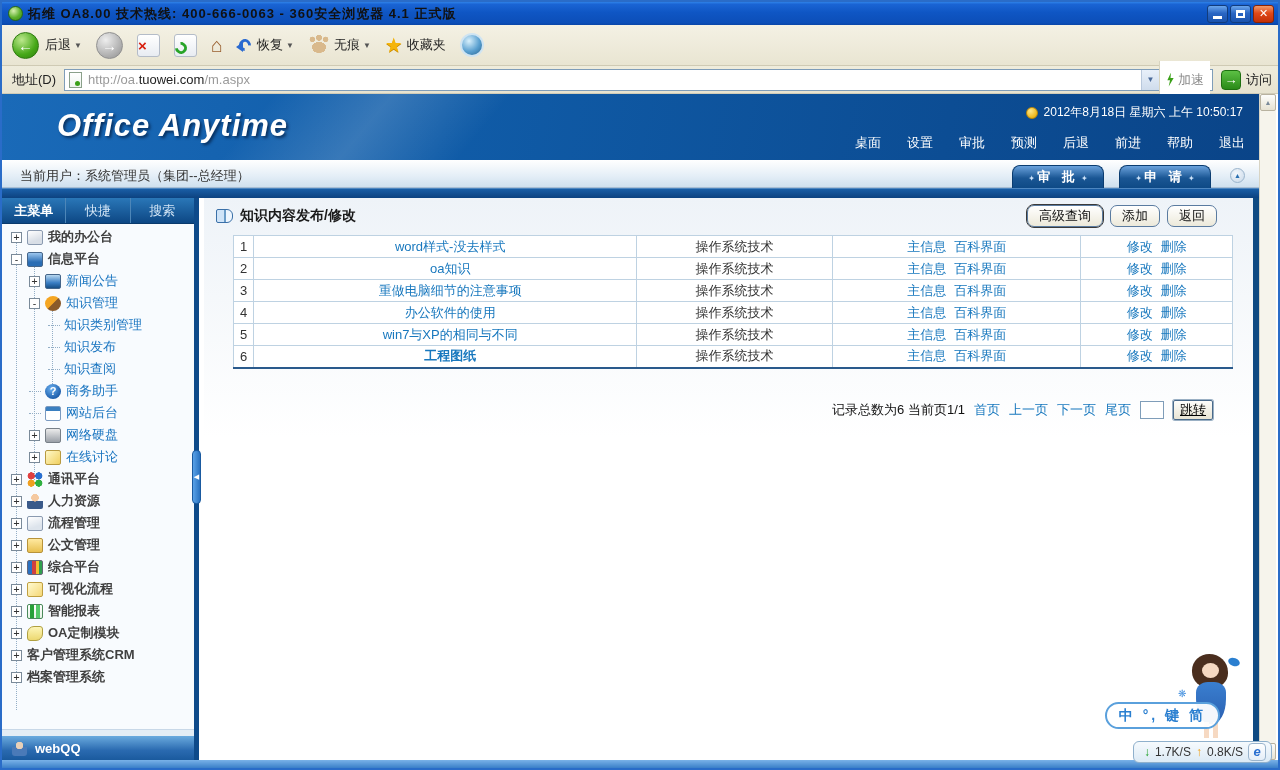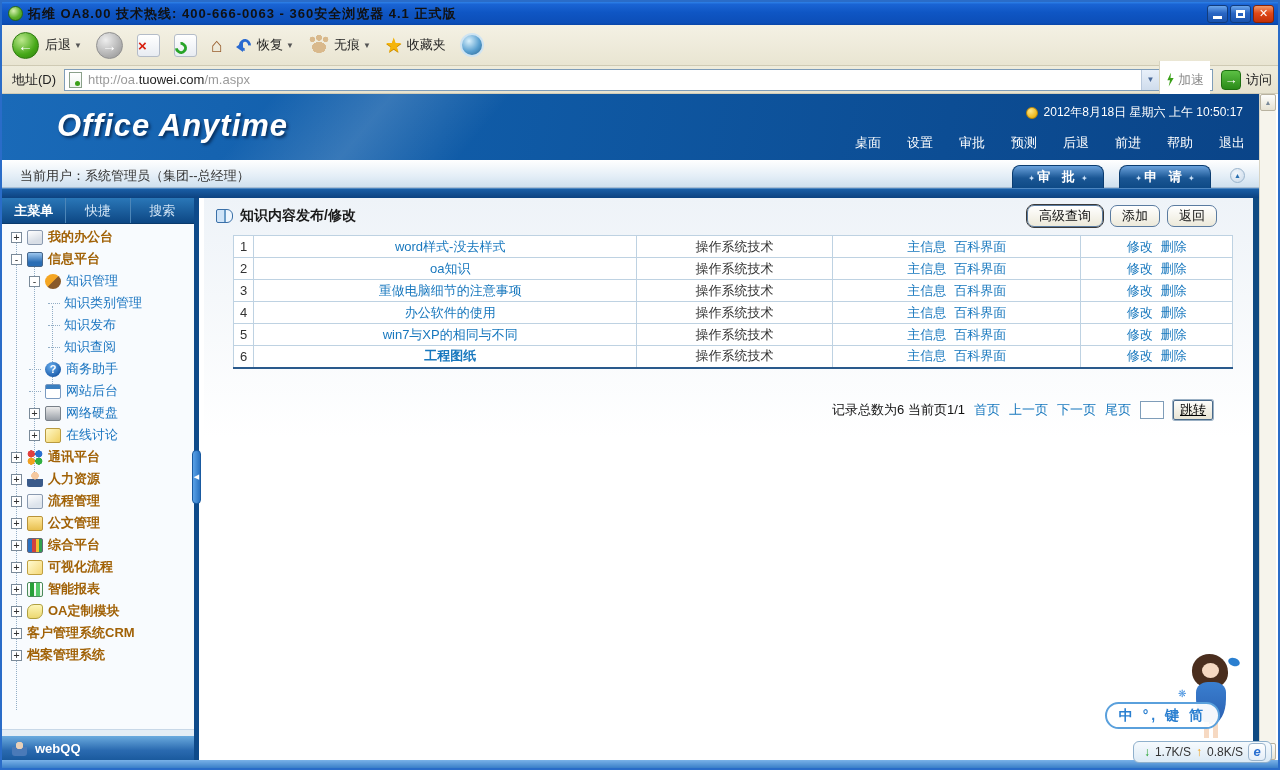--- a/index.html
+++ b/index.html
@@ -98,21 +98,21 @@
   
   .sidebar { position:absolute; left:0; top:196px; width:197px; bottom:8px; background:#f8fbfe; border-right:5px solid #0e4a8a; }
   .sbtabs { position:absolute; left:0; right:0; top:0; height:26px; display:flex;
     background:linear-gradient(#2a77b8,#0d4784); border-bottom:1px solid #0a3a6c; }
   .sbtab { flex:1; text-align:center; line-height:25px; font-size:13px; color:#d4e6f6; border-right:1px solid #4d86b8; }
   .sbtab.active { color:#fff; font-weight:bold; }
   .sbtab:last-child { border-right:none; }
   .tree { position:absolute; left:0; right:0; top:28px; bottom:34px; overflow:hidden; }
   .vline { position:absolute; border-left:1px dotted #93aec6; width:0; }
   .trow { height:22px; display:flex; align-items:center; font-size:13px; color:#1a75c0; white-space:nowrap; position:relative; }
-  .trow.lv0 { padding-left:9px; font-weight:bold; color:#a16207; font-size:13px;align-items:center; }
+  .trow.lv0 { padding-left:9px; font-weight:bold; color:#404040; font-size:13px;align-items:center; }
   .trow.lv1 { padding-left:27px; }
   .trow.lv2 { padding-left:46px; }
   .tw { width:11px; height:11px; border:1px solid #7a8a99; background:#fff; margin-right:5px; flex:0 0 11px;
     font:10px/9px "DejaVu Sans Mono",monospace; color:#333; text-align:center; }
   .tw.plus::before { content:"+"; } .tw.minus::before { content:"-"; }
   .hdash { width:12px; border-top:1px dotted #93aec6; margin-right:4px; flex:0 0 12px; }
   .ic { display:inline-block; width:16px; height:15px; margin-right:5px; flex:0 0 16px; border-radius:2px; }
   .ic-pad { background:linear-gradient(160deg,#ffffff,#d8dee6 70%); border:1px solid #8a9ab0; }
   .ic-monitor { background:linear-gradient(#9cc6ee,#2a6db4 70%); border:1px solid #44658a; }
   .ic-news { background:linear-gradient(#b8d8f0,#3a7ec4 60%,#174f86); border:1px solid #44658a; }
@@ -317,20 +317,25 @@
 
       <div class="trow lv0">
           <span class="tw plus"></span>
           <span class="ic ic-pad"></span>
           <span>我的办公台</span>
         </div>
       <div class="trow lv0">
           <span class="tw minus"></span>
           <span class="ic ic-monitor"></span>
           <span>信息平台</span>
+        </div>
+      <div class="trow lv1">
+          <span class="tw plus"></span>
+          <span class="ic ic-news"></span>
+          <span>新闻公告</span>
         </div>
       <div class="trow lv1">
           <span class="tw minus"></span>
           <span class="ic ic-people"></span>
           <span>知识管理</span>
         </div>
       <div class="trow lv2">
           <span class="hdash"></span>
           <span>知识类别管理</span>
         </div>

